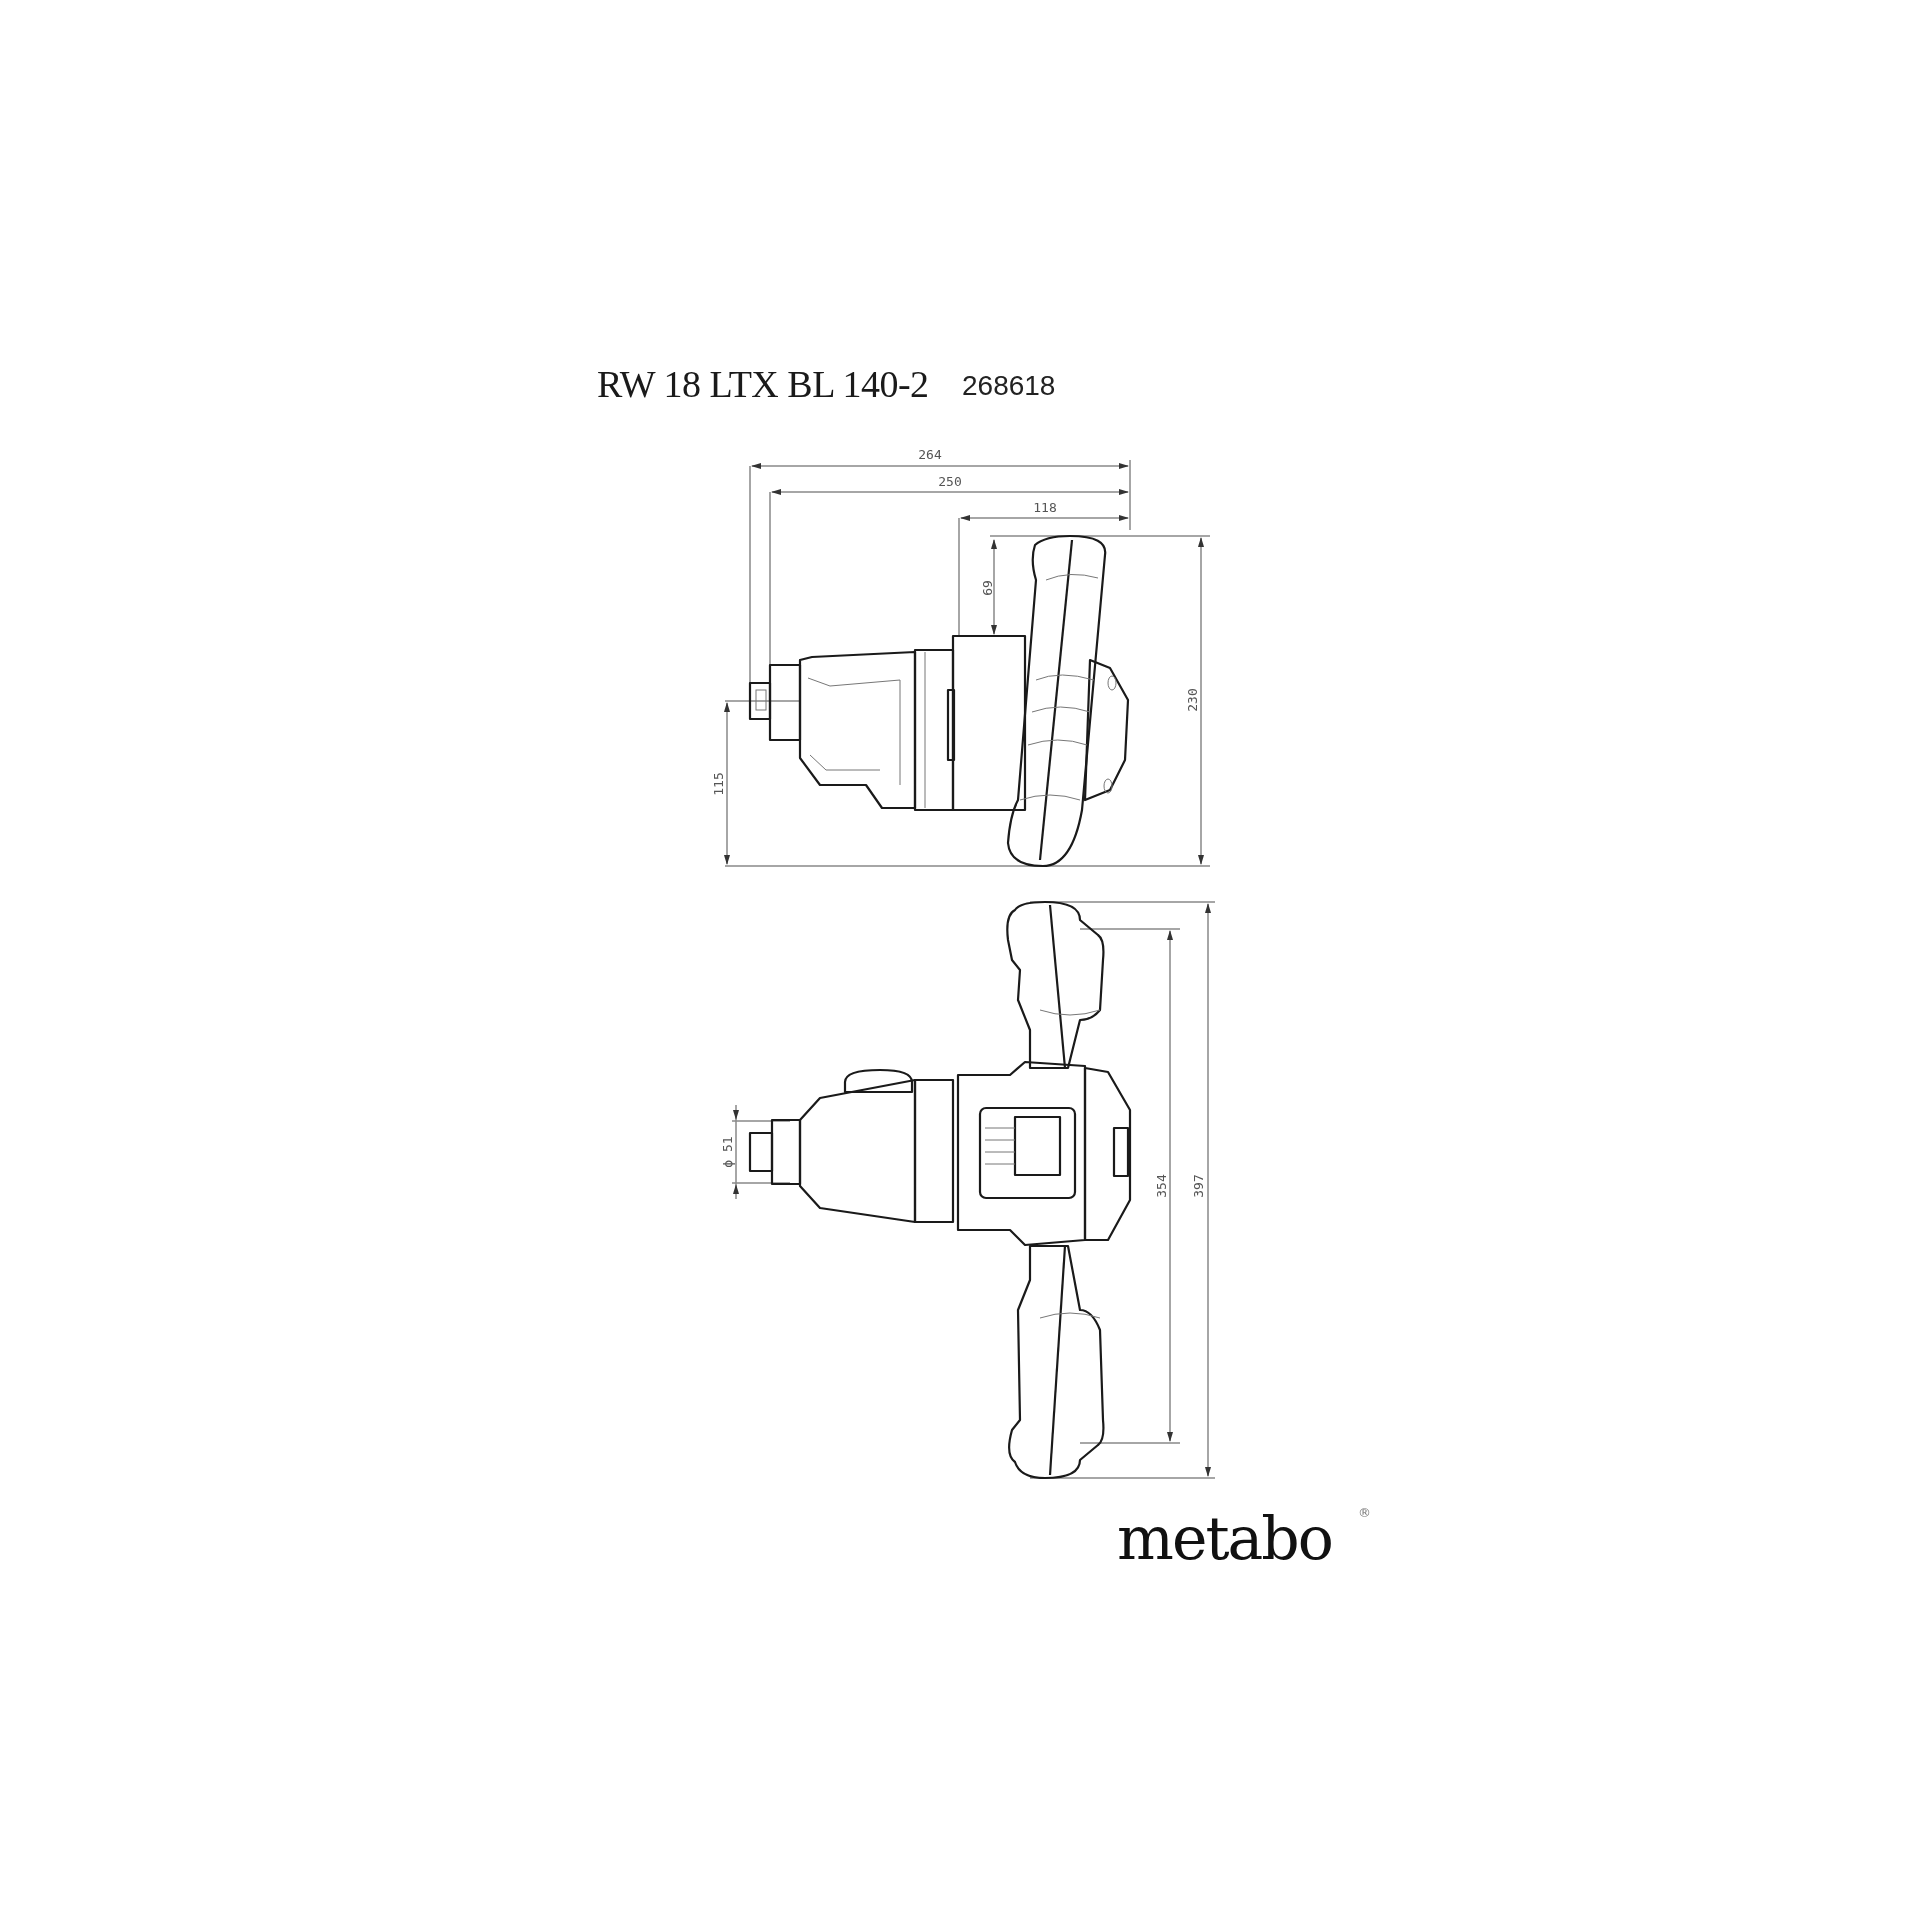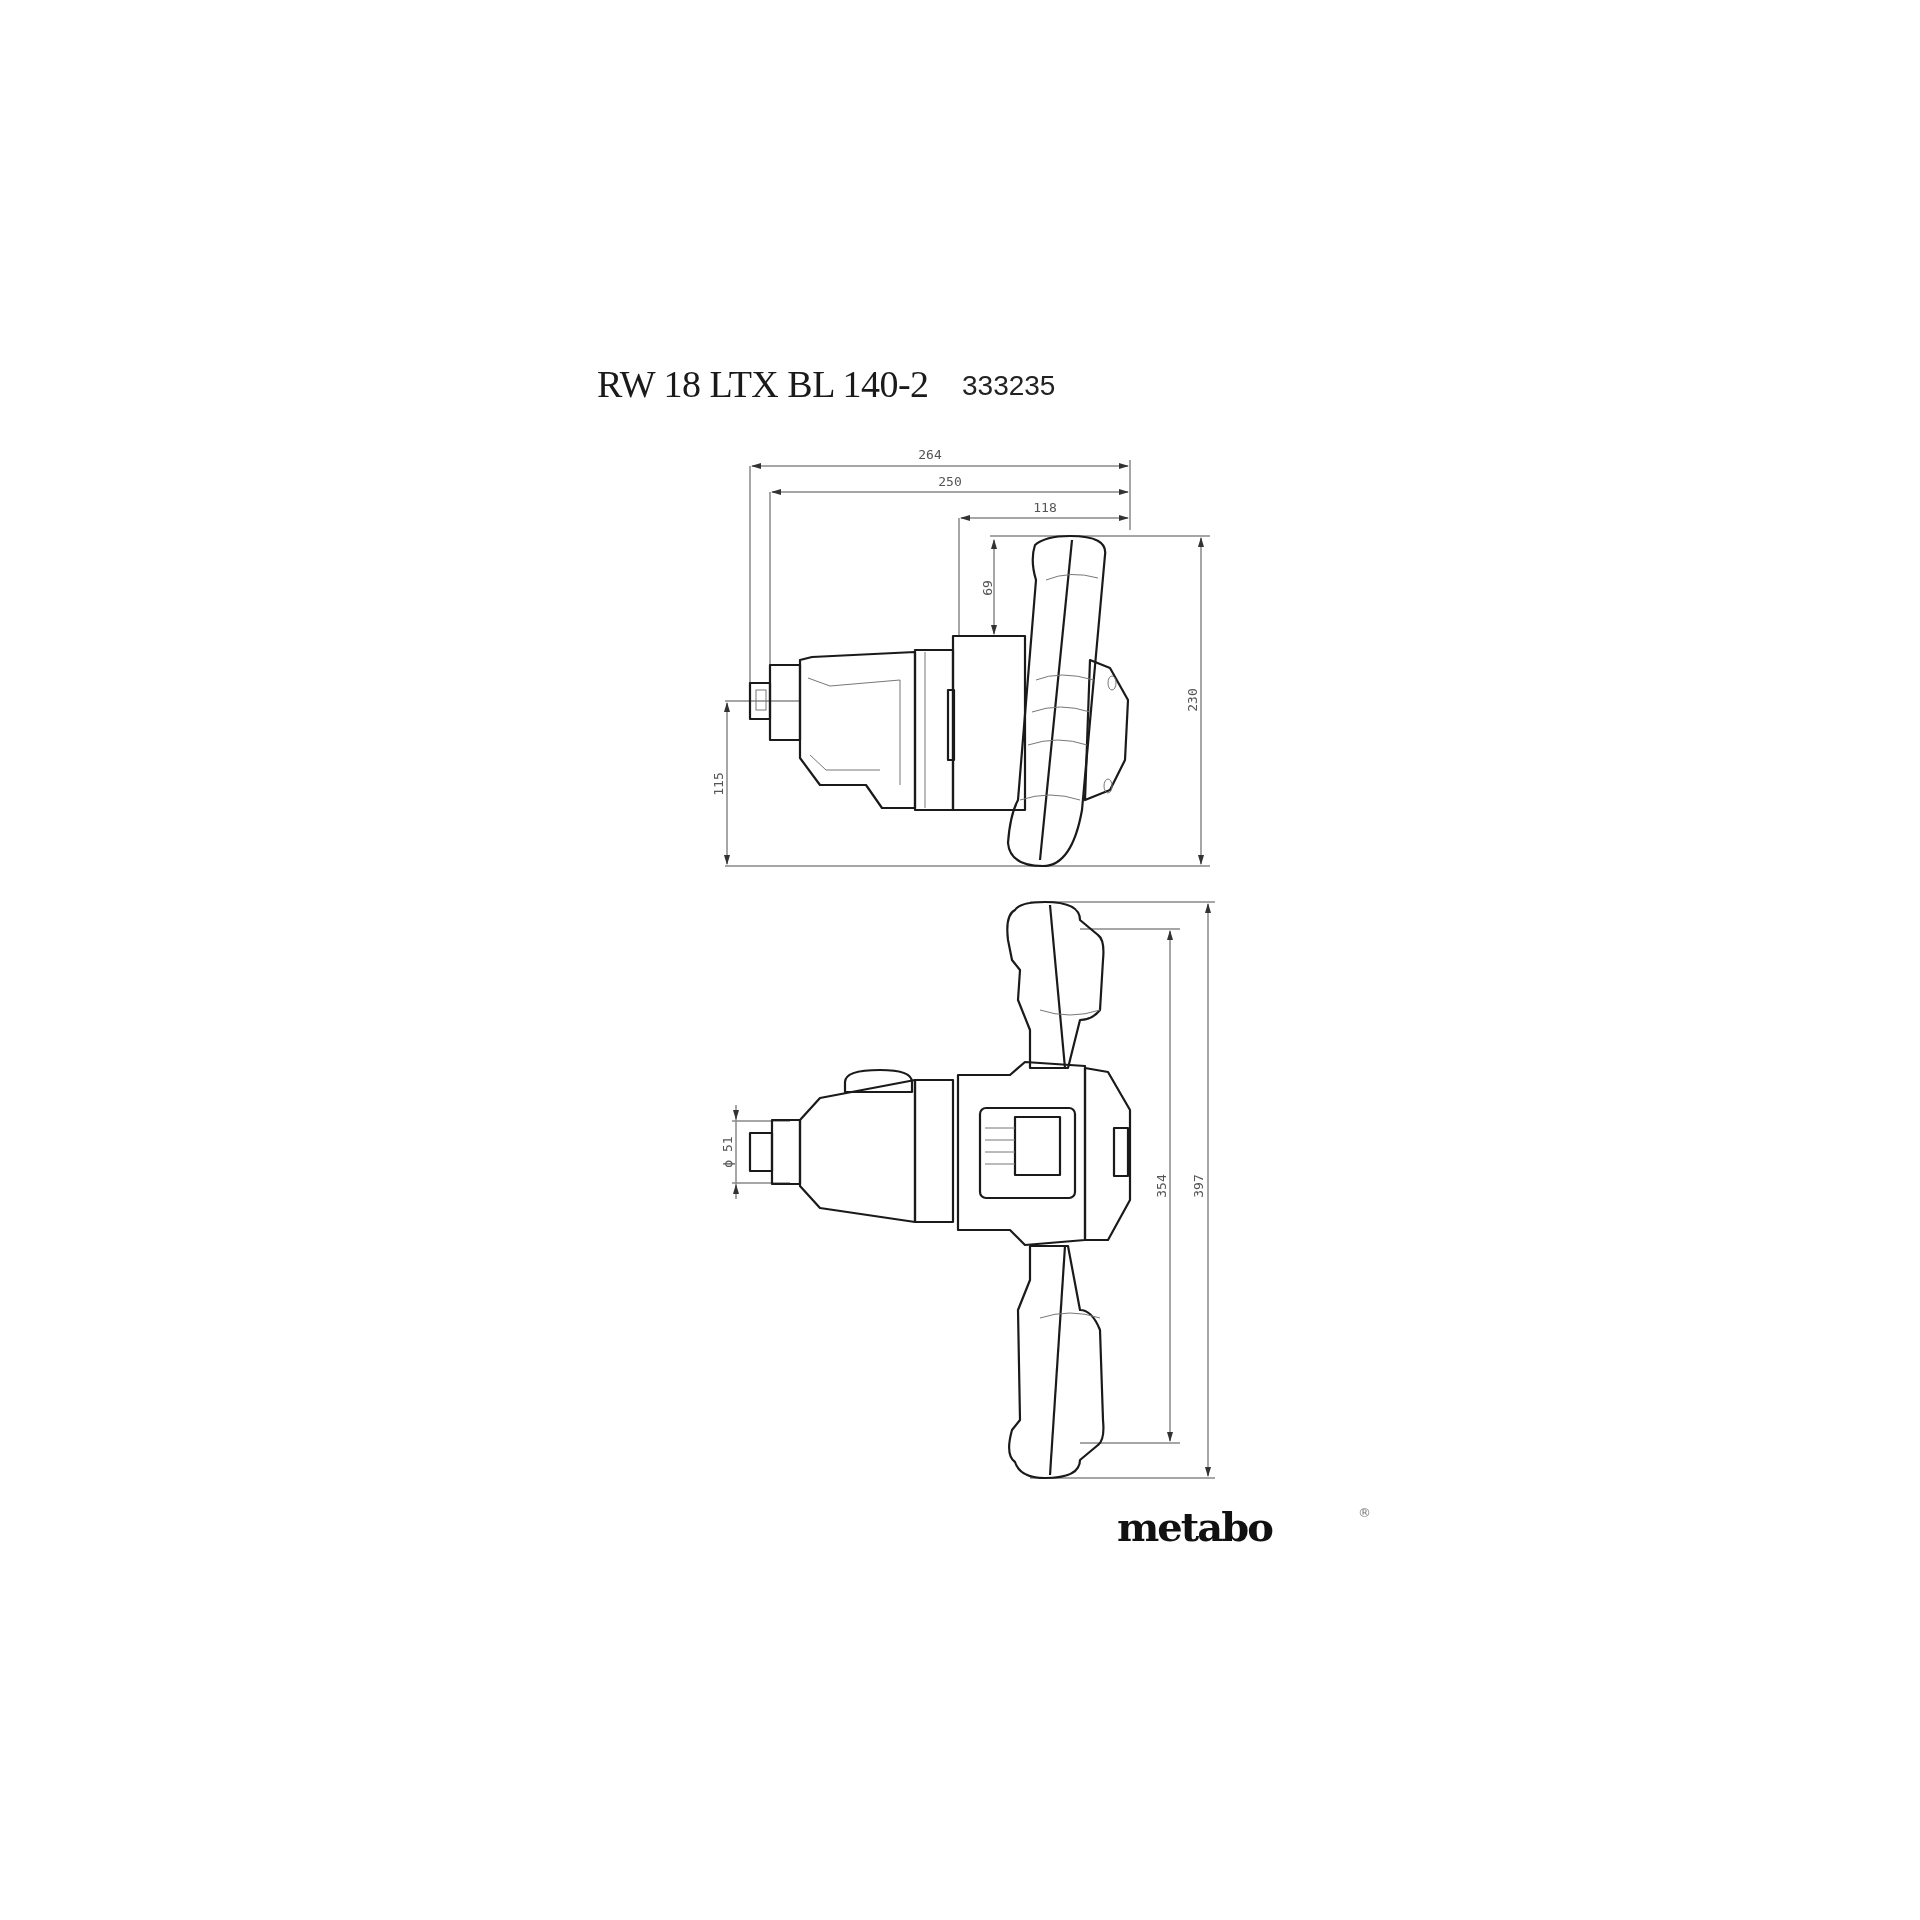--- a/index.html
+++ b/index.html
@@ -1,31 +1,31 @@
 <!DOCTYPE html>
 <html><head>
   <meta charset="utf-8">
   <style>
     html, body { margin: 0; padding: 0; background: #ffffff; }
     body { width: 1920px; height: 1920px; position: relative; overflow: hidden; font-family: "Liberation Sans", sans-serif; }
     .title { position: absolute; left: 597px; top: 362px; font-size: 38px; color: #1a1a1a; letter-spacing: -0.5px; font-family: Liberation Serif, serif; }
     .article { position: absolute; left: 962px; top: 370px; font-size: 28px; color: #222; font-family: "Liberation Sans", sans-serif; }
-    .logo { position: absolute; left: 1117px; top: 1503px; font-size: 40px; font-weight: bold; color: #111; font-family: "DejaVu Serif", serif; letter-spacing: -2px; }
+    .logo { position: absolute; left: 1117px; top: 1503px; font-size: 60px; font-weight: normal; color: #111; font-family: "DejaVu Serif", serif; letter-spacing: -2px; }
     .reg { position: absolute; left: 1358px; top: 1505px; font-size: 13px; color: #777; font-family: "DejaVu Sans", sans-serif; }
     svg.drawing { position: absolute; left: 0; top: 0; }
     .dim text { font-family: "DejaVu Sans Mono", monospace; font-size: 13px; fill: #555; }
     .dl { stroke: #888; stroke-width: 1.5; fill: none; }
     .ol { stroke: #1a1a1a; stroke-width: 2.2; fill: none; stroke-linejoin: round; }
     .il { stroke: #777; stroke-width: 1; fill: none; }
   </style>
 </head>
 <body>
 
 <div class="title">RW 18 LTX BL 140-2</div>
-<div class="article">333235</div>
+<div class="article">268618</div>
 
 <svg class="drawing" width="1920" height="1920" viewBox="0 0 1920 1920">
   <defs>
     <marker id="arr" viewBox="0 0 10 10" refX="9" refY="5" markerWidth="7" markerHeight="7" orient="auto-start-reverse">
       <path d="M0,2 L10,5 L0,8 z" fill="#333"></path>
     </marker>
   </defs>
 
   <g>
 

